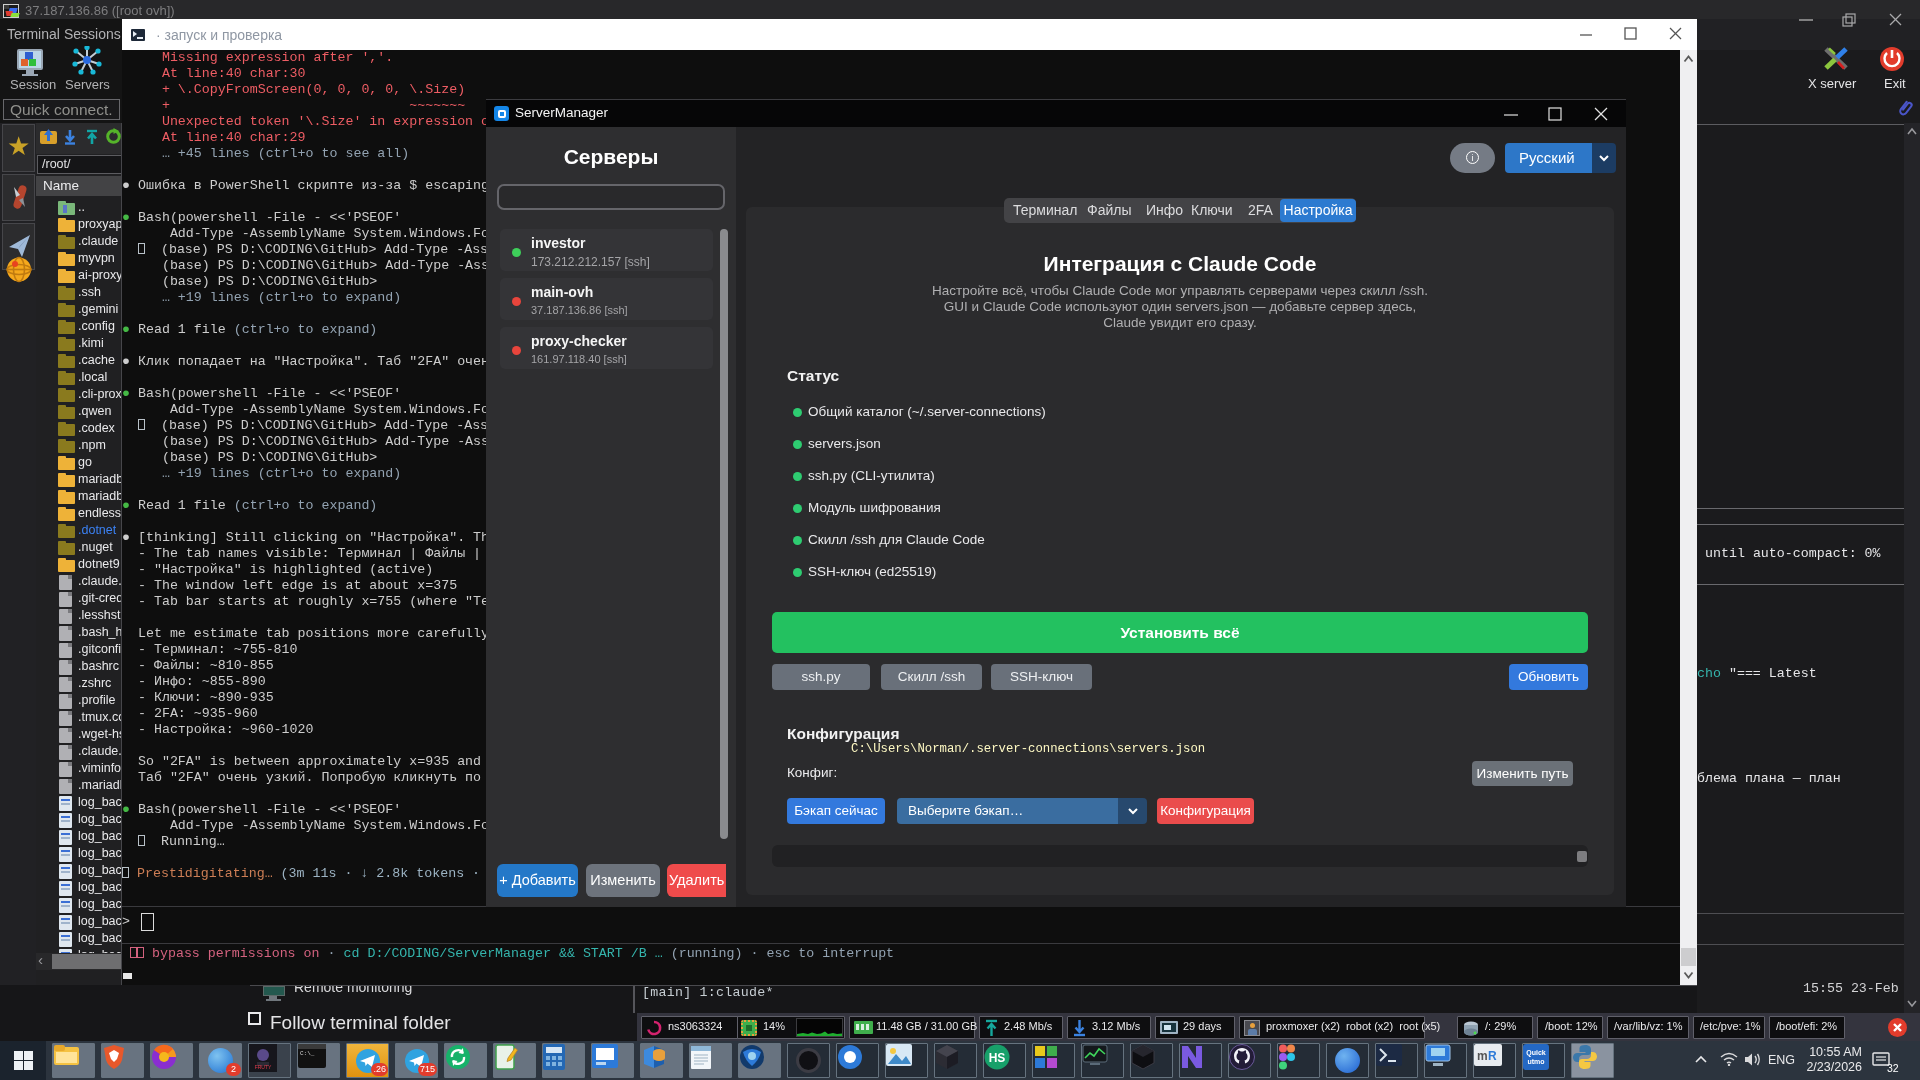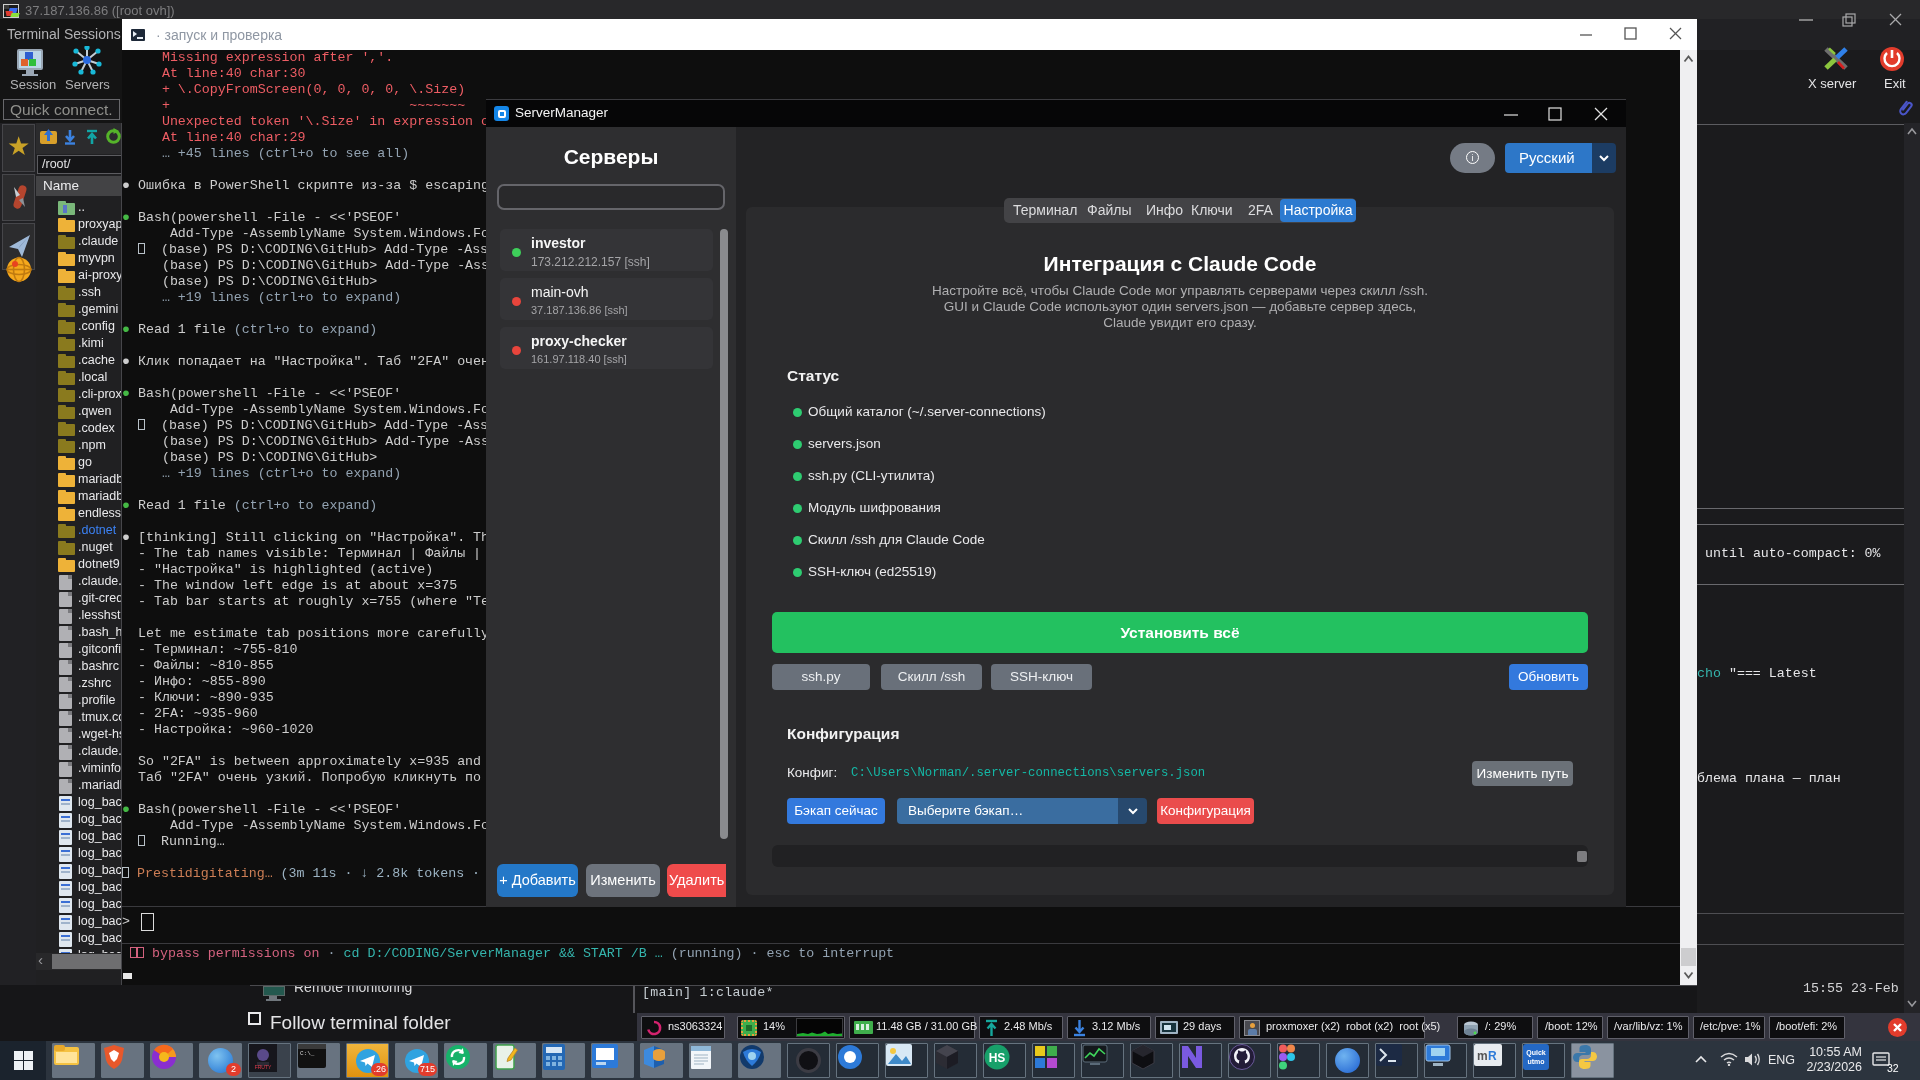--- a/index.html
+++ b/index.html
@@ -266,21 +266,21 @@
 <div class="abs" style="left:266px;top:999px;width:15px;height:2px;background:#70777d"></div>
 <div class="abs" style="left:294px;top:979px;font-size:14px;color:#d9d9db">Remote monitoring</div>
 <div class="abs" style="left:248px;top:1012px;width:13px;height:13px;border:2px solid #e8e8ea;background:#101012"></div>
 <div class="abs" style="left:270px;top:1012px;font-size:19px;color:#e4e4e6">Follow terminal folder</div>
 
 <div class="abs" style="left:633px;top:985px;width:2px;height:28px;background:#55555a"></div>
 <div class="abs" style="left:250px;top:985px;width:1447px;height:1px;background:#4a4a4e"></div>
 <div class="abs mono" style="left:642px;top:985px;font-size:13.3px;color:#c6cdd2;letter-spacing:0.25px">[main] 1:claude*</div>
 
 <div class="abs" style="left:637px;top:1013px;width:1283px;height:28px;background:#34343e"></div>
-<div class="abs" style="left:641px;top:1016px;width:84px;height:23px;background:#0e0e10;border:1px solid #60606a;border-radius:1px">
+<div class="abs" style="left:641px;top:1016px;width:100px;height:23px;background:#0e0e10;border:1px solid #60606a;border-radius:1px">
     <svg class="abs" style="left:4px;top:3px" width="16" height="16" viewBox="0 0 16 16">
       <path d="M8 2 A6 6 0 1 1 2.3 9.5" fill="none" stroke="#d4226e" stroke-width="2.6"></path>
     </svg>
     <div class="abs" style="left:26px;top:3px;font-size:11px;color:#e9e9eb;white-space:nowrap">ns3063324</div>
   </div>
 <div class="abs" style="left:737px;top:1016px;width:108px;height:23px;background:#0e0e10;border:1px solid #60606a;border-radius:1px">
     <div class="abs" style="left:3px;top:3px;width:16px;height:16px;background:#3fae4c;border:2px dotted #e8a03c;border-radius:2px">
       <div class="abs" style="left:3px;top:3px;width:6px;height:6px;background:#1d6e2a"></div>
     </div>
     <div class="abs" style="left:25px;top:3px;font-size:11px;color:#e9e9eb;white-space:nowrap">14%</div>
@@ -681,21 +681,21 @@
 <div class="abs" style="left:486px;top:127px;width:250px;height:780px;background:#2e2e30"></div>
 <div class="abs" style="left:486px;top:145px;width:250px;text-align:center;font-size:21px;font-weight:bold;color:#ffffff">Серверы</div>
 <div class="abs" style="left:497px;top:184px;width:228px;height:26px;background:#29292b;border:2px solid #65656a;border-radius:7px"></div>
 <div class="abs" style="left:500px;top:229px;width:213px;height:42px;background:#343437;border-radius:5px">
  <div class="abs" style="left:12px;top:19px;width:9px;height:9px;border-radius:50%;background:#3ecf5a"></div>
  <div class="abs" style="left:31px;top:6px;font-size:14px;font-weight:bold;color:#f5f5f5">investor</div>
  <div class="abs" style="left:31px;top:26px;font-size:12px;color:#a5a5a8">173.212.212.157 [ssh]</div>
 </div>
 <div class="abs" style="left:500px;top:278px;width:213px;height:42px;background:#343437;border-radius:5px">
  <div class="abs" style="left:12px;top:19px;width:9px;height:9px;border-radius:50%;background:#e8453c"></div>
- <div class="abs" style="left:31px;top:6px;font-size:14px;font-weight:normal;color:#f5f5f5">main-ovh</div>
+ <div class="abs" style="left:31px;top:6px;font-size:14px;font-weight:bold;color:#f5f5f5">main-ovh</div>
  <div class="abs" style="left:31px;top:26px;font-size:11px;color:#a5a5a8">37.187.136.86 [ssh]</div>
 </div>
 <div class="abs" style="left:500px;top:327px;width:213px;height:42px;background:#343437;border-radius:5px">
  <div class="abs" style="left:12px;top:19px;width:9px;height:9px;border-radius:50%;background:#e8453c"></div>
  <div class="abs" style="left:31px;top:6px;font-size:14px;font-weight:bold;color:#f5f5f5">proxy-checker</div>
  <div class="abs" style="left:31px;top:26px;font-size:11px;color:#a5a5a8">161.97.118.40 [ssh]</div>
 </div>
 <div class="abs" style="left:720px;top:229px;width:8px;height:610px;background:#8a8b8e;border-radius:4px"></div>
 <div class="abs" style="left:497px;top:864px;width:81px;height:33px;background:#2478c8;border-radius:6px;color:#fff;font-size:14.5px;text-align:center;line-height:33px">+ Добавить</div>
 <div class="abs" style="left:586px;top:864px;width:74px;height:33px;background:#6d737c;border-radius:6px;color:#fff;font-size:14.5px;text-align:center;line-height:33px">Изменить</div>
@@ -736,21 +736,21 @@
 <div class="abs" style="left:793px;top:568px;width:9px;height:9px;border-radius:50%;background:#2ecc71"></div>
 <div class="abs" style="left:808px;top:564px;font-size:13.5px;color:#e9e9eb">SSH-ключ (ed25519)</div>
 
 <div class="abs" style="left:772px;top:612px;width:816px;height:41px;background:#23c160;border-radius:5px;color:#fff;font-size:15.5px;font-weight:bold;text-align:center;line-height:41px">Установить всё</div>
 <div class="abs" style="left:772px;top:664px;width:98px;height:26px;background:#69707a;border-radius:4px;color:#eef0f2;font-size:13.5px;text-align:center;line-height:26px">ssh.py</div>
 <div class="abs" style="left:881px;top:664px;width:101px;height:26px;background:#69707a;border-radius:4px;color:#eef0f2;font-size:13.5px;text-align:center;line-height:26px">Скилл /ssh</div>
 <div class="abs" style="left:991px;top:664px;width:101px;height:26px;background:#69707a;border-radius:4px;color:#eef0f2;font-size:13.5px;text-align:center;line-height:26px">SSH-ключ</div>
 <div class="abs" style="left:1509px;top:664px;width:79px;height:26px;background:#3379dd;border-radius:4px;color:#fff;font-size:13.5px;text-align:center;line-height:26px">Обновить</div>
 <div class="abs" style="left:787px;top:725px;font-size:15.5px;font-weight:bold;color:#f2f2f2">Конфигурация</div>
 <div class="abs" style="left:787px;top:765px;font-size:13.5px;color:#ececee">Конфиг:</div>
-<div class="abs mono" style="left:851px;top:766px;font-size:12.3px;color:#14b8a6">C:\Users\Norman/.server-connections\servers.json</div>
+<div class="abs mono" style="left:851px;top:742px;font-size:12.3px;color:#fef9c3">C:\Users\Norman/.server-connections\servers.json</div>
 <div class="abs" style="left:1472px;top:761px;width:101px;height:25px;background:#6b7178;border-radius:4px;color:#fff;font-size:13.5px;text-align:center;line-height:25px">Изменить путь</div>
 <div class="abs" style="left:787px;top:798px;width:98px;height:26px;background:#3379dd;border-radius:4px;color:#fff;font-size:13.5px;text-align:center;line-height:26px">Бэкап сейчас</div>
 <div class="abs" style="left:897px;top:798px;width:221px;height:26px;background:#3a6da0;border-radius:4px 0 0 4px;color:#fff;font-size:13.5px;line-height:26px;padding-left:11px">Выберите бэкап…</div>
 <div class="abs" style="left:1118px;top:798px;width:29px;height:26px;background:#27496e;border-radius:0 4px 4px 0">
     <svg class="abs" style="left:9px;top:9px" width="12" height="8" viewBox="0 0 12 8">
       <path d="M2 2 L6 6 L10 2" stroke="#fff" stroke-width="2" fill="none"></path>
     </svg>
   </div>
 <div class="abs" style="left:1157px;top:798px;width:97px;height:26px;background:#ea4c4c;border-radius:4px;color:#fff;font-size:13.5px;text-align:center;line-height:26px">Конфигурация</div>
 <div class="abs" style="left:772px;top:845px;width:816px;height:22px;background:#212123;border-radius:6px"></div>

